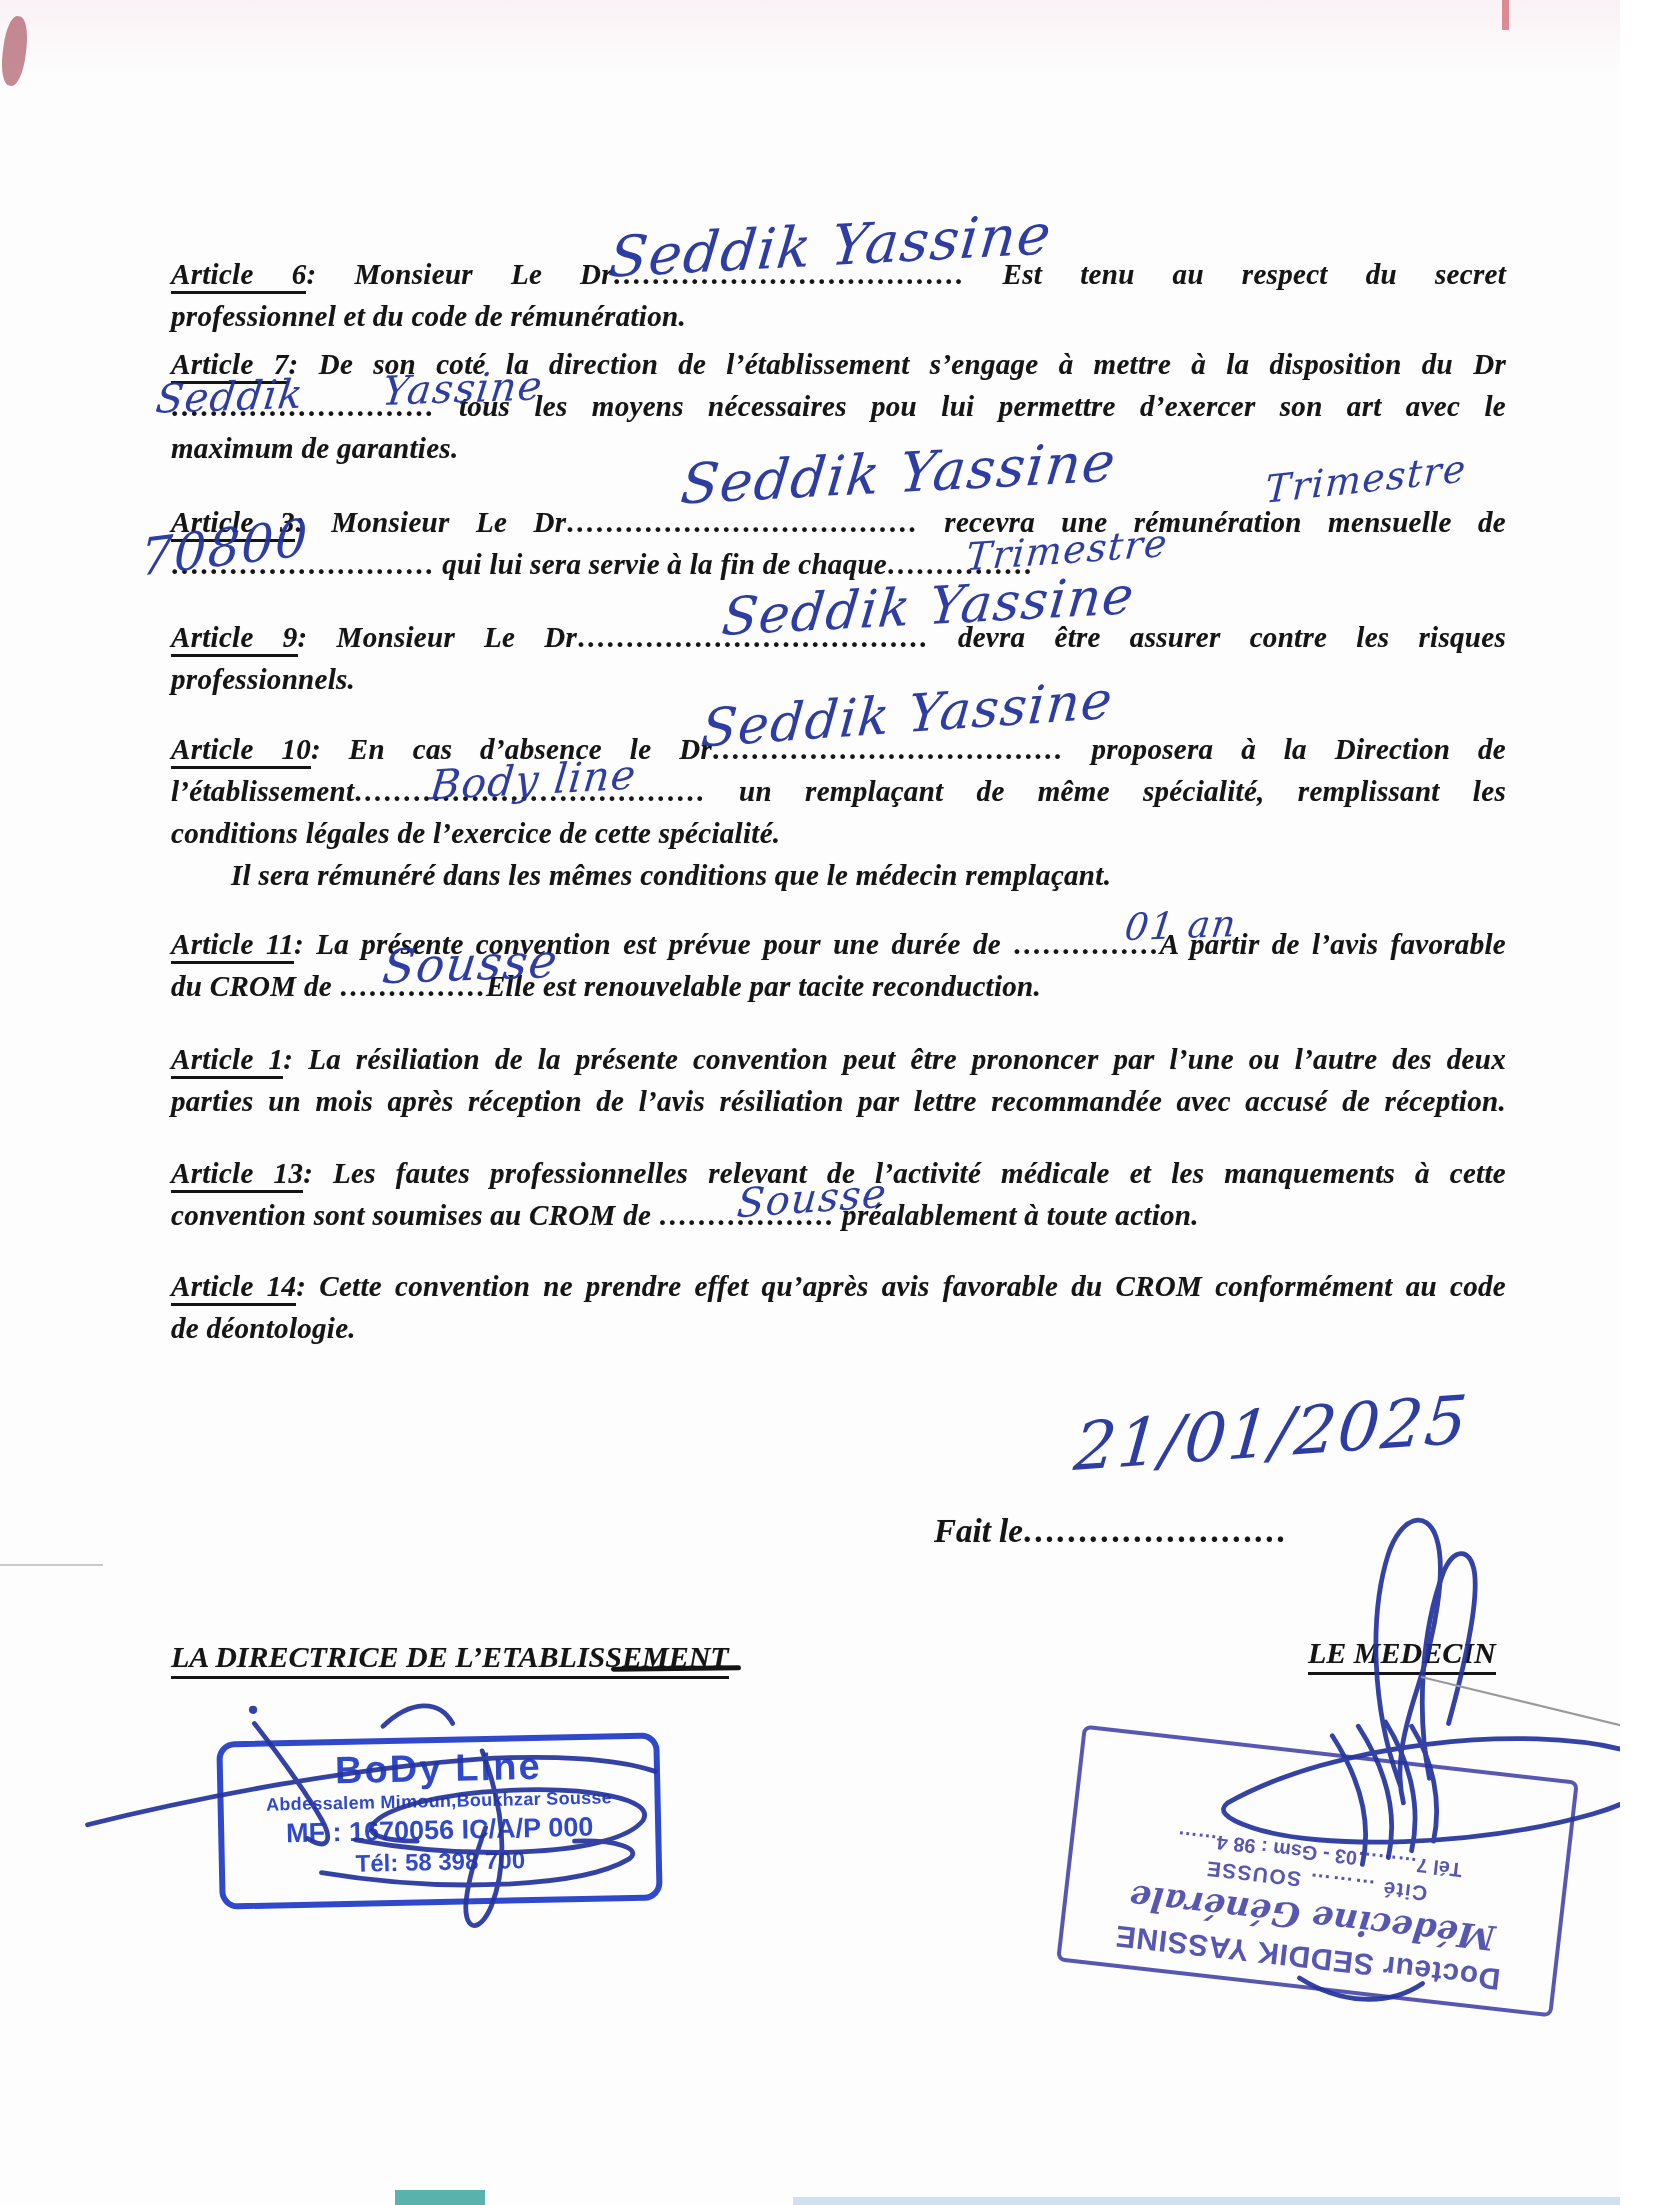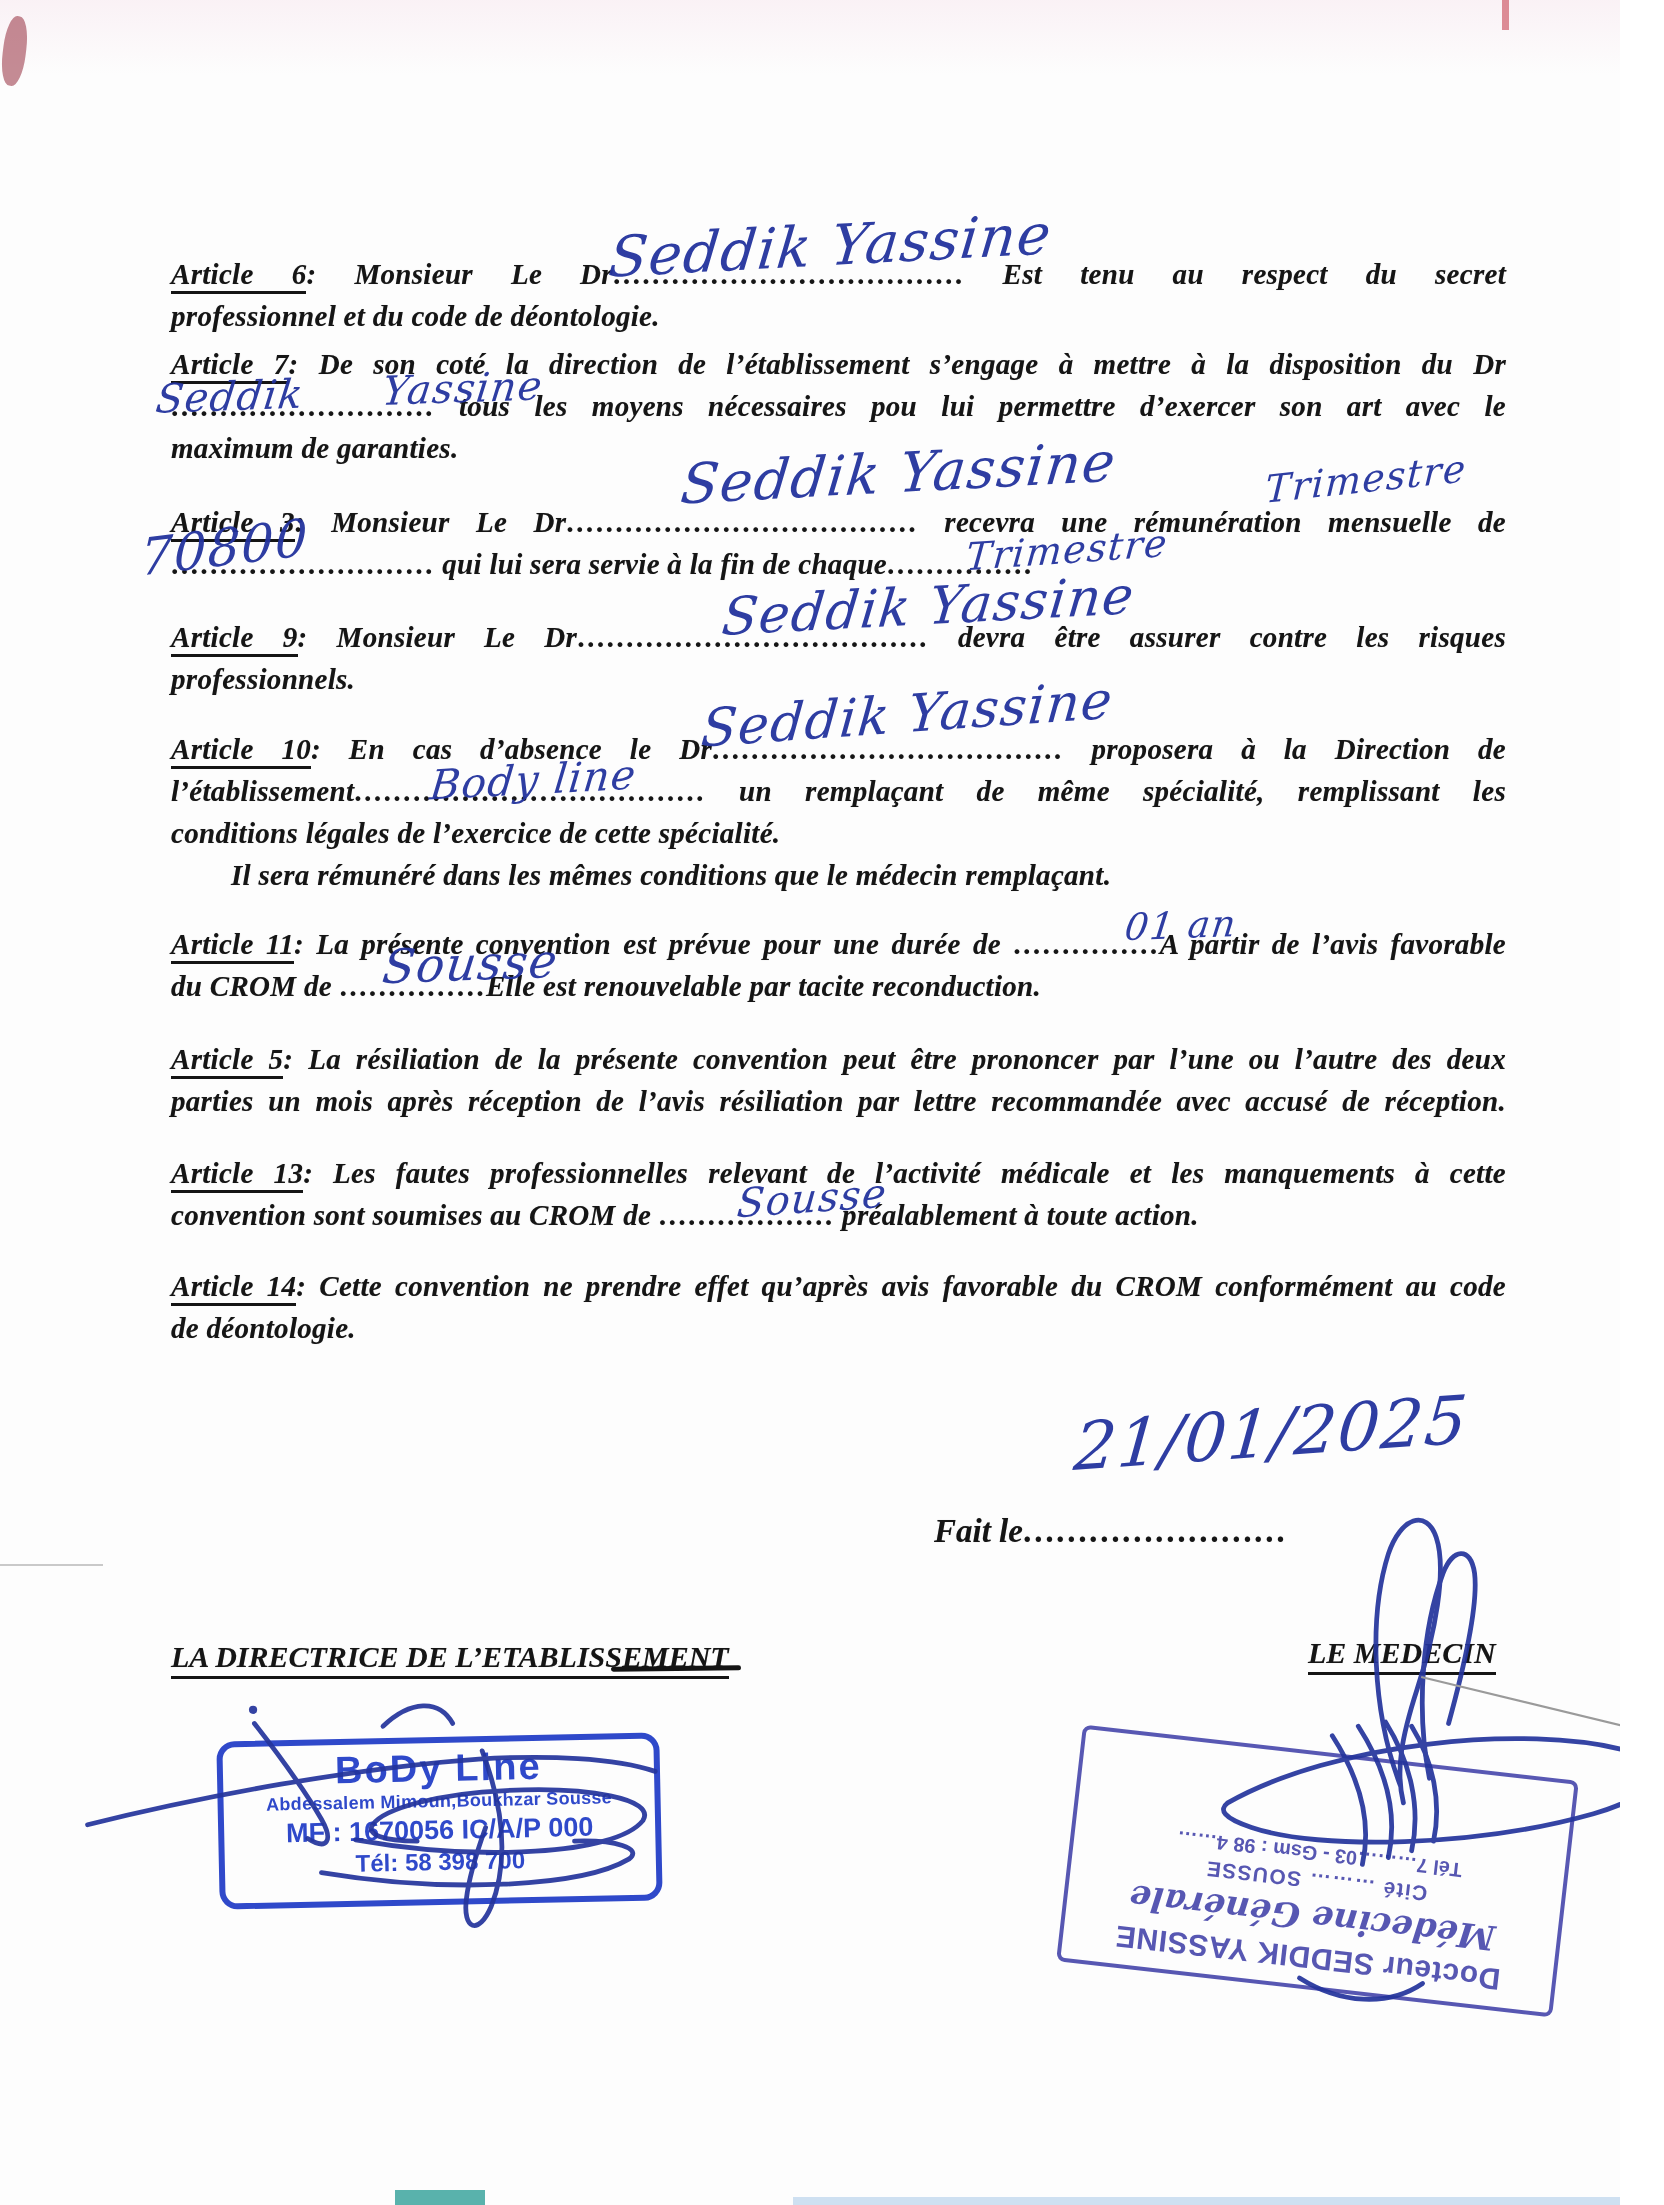--- a/index.html
+++ b/index.html
@@ -68,21 +68,21 @@
   <div class="art art-top-band"></div>
   <div class="art art-corner"></div>
   <div class="art art-tick-top"></div>
   <div class="art art-tick-right"></div>
   <div class="art art-line-left"></div>
   <div class="art art-teal"></div>
   <div class="art art-blue-strip"></div>
 
   <div class="para" style="top:253px">
     <div class="ln j"><span class="ah">Article 6</span><span>: Monsieur Le Dr……………………………… Est tenu au respect du secret</span></div>
-    <div class="ln last">professionnel et du code de déontologie.</div>
+    <div class="ln last">professionnel et du code de rémunération.</div>
   </div>
 
   <div class="para" style="top:343px">
     <div class="ln j"><span class="ah">Article 7</span><span>: De son coté la direction de l’établissement s’engage à mettre à la disposition du Dr</span></div>
     <div class="ln j">……………………… tous les moyens nécessaires pou lui permettre d’exercer son art avec le</div>
     <div class="ln last">maximum de garanties.</div>
   </div>
 
   <div class="para" style="top:501px">
     <div class="ln j"><span class="ah">Article 3</span><span>: Monsieur Le Dr……………………………… recevra une rémunération mensuelle de</span></div>
@@ -100,21 +100,21 @@
     <div class="ln last">conditions légales de l’exercice de cette spécialité.</div>
     <div class="ln last indent">Il sera rémunéré dans les mêmes conditions que le médecin remplaçant.</div>
   </div>
 
   <div class="para" style="top:923px">
     <div class="ln j"><span class="ah">Article 11</span><span>: La présente convention est prévue pour une durée de ……………A partir de l’avis favorable</span></div>
     <div class="ln last">du CROM de ……………Elle est renouvelable par tacite reconduction.</div>
   </div>
 
   <div class="para" style="top:1038px">
-    <div class="ln j"><span class="ah">Article 5</span><span>: La résiliation de la présente convention peut être prononcer par l’une ou l’autre des deux</span></div>
+    <div class="ln j"><span class="ah">Article 1</span><span>: La résiliation de la présente convention peut être prononcer par l’une ou l’autre des deux</span></div>
     <div class="ln j">parties un mois après réception de l’avis résiliation par lettre recommandée avec accusé de réception.</div>
   </div>
 
   <div class="para" style="top:1152px">
     <div class="ln j"><span class="ah">Article 13</span><span>: Les fautes professionnelles relevant de l’activité médicale et les manquements à cette</span></div>
     <div class="ln last">convention sont soumises au CROM de ……………… préalablement à toute action.</div>
   </div>
 
   <div class="para" style="top:1265px">
     <div class="ln j"><span class="ah">Article 14</span><span>: Cette convention ne prendre effet qu’après avis favorable du CROM conformément au code</span></div>

